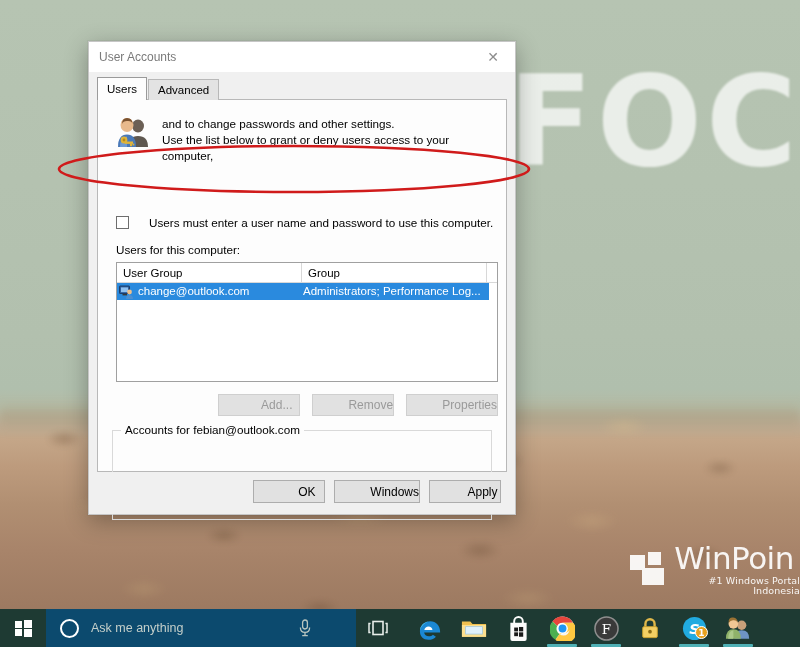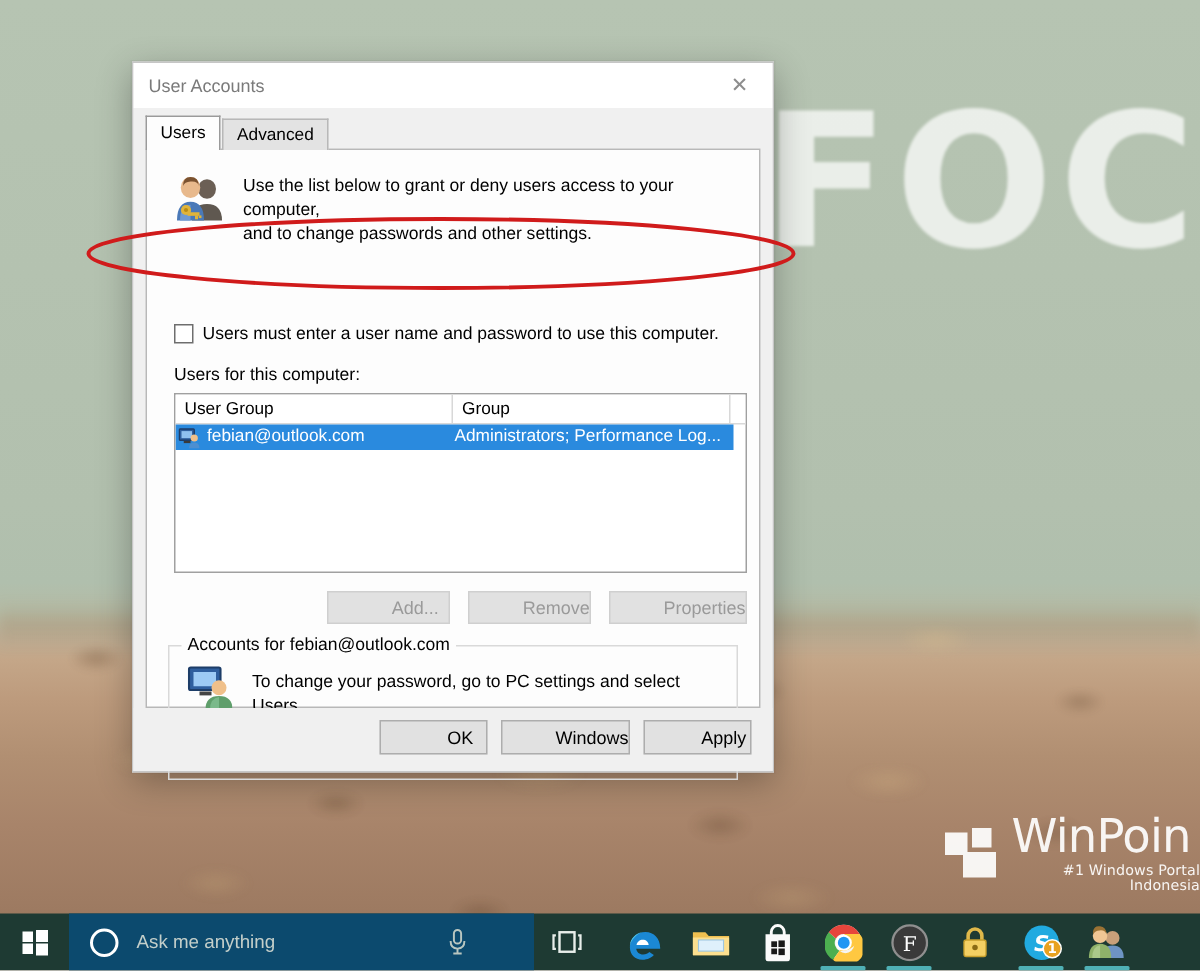--- a/index.html
+++ b/index.html
@@ -173,21 +173,21 @@
   .intro-text {
     font-size: 11.7px; color: #000; line-height: 16px;
     max-width: 330px;
   }
 
   
   .ico-userskey { width: 34px; height: 32px; position: relative; flex: 0 0 34px; }
 
   .chk-row {
     position: absolute; left: 18px; top: 116px;
-    display: flex; align-items: center; gap: 6px;
+    display: flex; align-items: center; gap: 20px;
   }
   .chkbox {
     width: 13px; height: 13px;
     border: 1px solid #6e6e6e;
     background: #fff;
     flex: 0 0 13px;
     cursor: pointer;
   }
   .chk-label { font-size: 11.7px; color: #000; }
 
@@ -406,22 +406,22 @@
               <path d="M2 31 Q2 18.5 11 18.5 Q20 18.5 20 31 Z" fill="#4a79b8"></path>
               <path d="M4 31 Q4 21 11 20.5 L11 31 Z" fill="#6e9ad4"></path>
               <circle cx="8" cy="24" r="3.4" fill="#e0b43a"></circle>
               <circle cx="8" cy="24" r="1.4" fill="#b98c16"></circle>
               <rect x="9" y="25.5" width="8" height="2.4" fill="#e0b43a"></rect>
               <rect x="14" y="27.6" width="2" height="2.6" fill="#e0b43a"></rect>
               <rect x="16.5" y="27.6" width="1.8" height="1.8" fill="#e0b43a"></rect>
             </svg>
           </div>
           <div class="intro-text">
+            <div>and to change passwords and other settings.</div>
             <div>Use the list below to grant or deny users access to your computer,</div>
-            <div>and to change passwords and other settings.</div>
           </div>
         </div>
 
         <div class="chk-row">
           <div class="chkbox"></div>
           <span class="chk-label">Users must enter a user name and password to use this computer.</span>
         </div>
 
         <div class="list-label">Users for this computer:</div>
 
@@ -435,47 +435,34 @@
             <div class="lb-cell c1">
               <span class="ico-monitoruser">
                 <svg viewBox="0 0 15 14" width="15" height="14">
                   <rect x="0.5" y="1" width="10" height="7.5" rx="0.6" fill="#2f5f9e" stroke="#1d3d68" stroke-width="1"></rect>
                   <rect x="2" y="2.4" width="7" height="4.7" fill="#8fc0ef"></rect>
                   <rect x="3.5" y="9" width="4.5" height="1.4" fill="#3a3a3a"></rect>
                   <circle cx="10.5" cy="7" r="2.4" fill="#f0c08a"></circle>
                   <path d="M7 14 Q7 10 10.5 10 Q14 10 14 14 Z" fill="#4d8fd1"></path>
                 </svg>
               </span>
-              <span>febian@outlook.com</span>
+              <span>change@outlook.com</span>
             </div>
             <div class="lb-cell c2">Administrators; Performance Log...</div>
           </div>
         </div>
 
         <div class="btnrow">
           <div class="btn">Add...</div>
           <div class="btn">Remove</div>
           <div class="btn">Properties</div>
         </div>
 
         <div class="groupbox">
           <span class="gb-title">Accounts for febian@outlook.com</span>
-          <div class="gb-inner">
-            <span class="ico-monitoruser" style="width:30px;height:30px;flex:0 0 30px">
-              <svg viewBox="0 0 30 30" width="30" height="30">
-                <rect x="1" y="2" width="21" height="15" rx="1.2" fill="#2f5f9e" stroke="#1d3d68" stroke-width="1.4"></rect>
-                <rect x="4" y="5" width="15" height="9.5" fill="#9dcbf5"></rect>
-                <rect x="8" y="18" width="8" height="2.6" fill="#444"></rect>
-                <circle cx="21" cy="15.5" r="5" fill="#f0c08a"></circle>
-                <path d="M12 30 Q12 21 21 21 Q30 21 30 30 Z" fill="#5f9e6b"></path>
-                <path d="M15 30 Q15 22.4 21 21.6 L21 30 Z" fill="#7ab98a"></path>
-              </svg>
-            </span>
-            <span class="gb-text">To change your password, go to PC settings and select Users.</span>
-          </div>
           <div class="gb-btnrow">
             <div class="btn">Reset Password...</div>
           </div>
         </div>
 
       </div>
 
       <div class="footer">
         <div class="footer-inner">
           <div class="btn enabled">OK</div>

